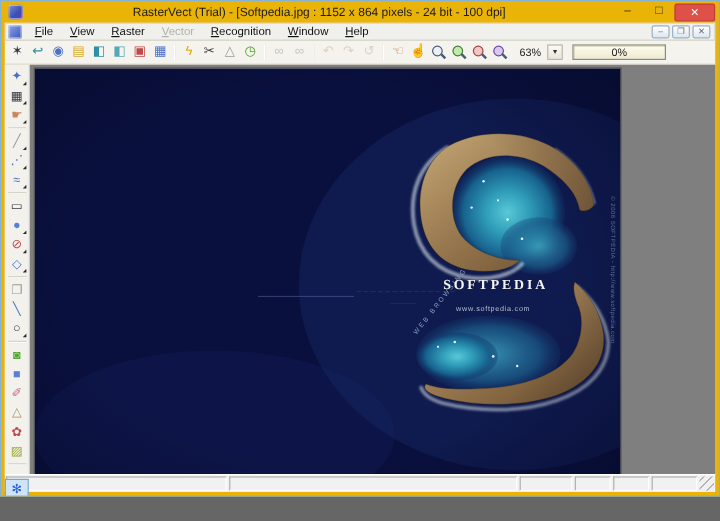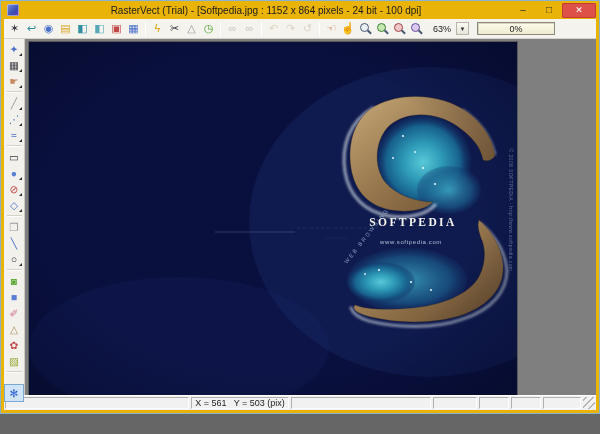--- a/index.html
+++ b/index.html
@@ -79,20 +79,35 @@
   <div class="titlebar">
     <span class="app-icon"></span>
     <span class="title-text">RasterVect (Trial) - [Softpedia.jpg : 1152 x 864 pixels - 24 bit - 100 dpi]</span>
     <span class="win-ctrls">
       <span class="wc">–</span>
       <span class="wc">□</span>
       <span class="wc close">✕</span>
     </span>
   </div>
 
+  <div class="menubar">
+    <span class="doc-icon"></span>
+    <span class="menu-item">File</span>
+    <span class="menu-item">View</span>
+    <span class="menu-item">Raster</span>
+    <span class="menu-item disabled">Vector</span>
+    <span class="menu-item">Recognition</span>
+    <span class="menu-item">Window</span>
+    <span class="menu-item">Help</span>
+    <span class="child-ctrls">
+      <span class="cc-btn">–</span>
+      <span class="cc-btn">❐</span>
+      <span class="cc-btn">✕</span>
+    </span>
+  </div>
 
   <div class="toolbar">
     <span class="tb-group">
         <span class="tool-btn">
           <span class="glyph c-dark">✶</span>
         </span>
         <span class="tool-btn">
           <span class="glyph c-teal">↩</span>
         </span>
         <span class="tool-btn">
@@ -334,21 +349,20 @@
           <text x="480" y="168" text-anchor="middle" transform="rotate(90 480 168)" font-size="5" letter-spacing="0.4" fill="#8094b8" opacity="0.8" font-family="Liberation Sans, sans-serif">© 2008 SOFTPEDIA - http://www.softpedia.com</text>
 
           <rect width="488" height="362" fill="url(#vig)"></rect>
         </svg>
       </div>
     </div>
   </div>
 
   <div class="statusbar">
     <span class="panel p1"></span>
-    <span class="panel p2">X = 561   Y = 503 (pix)</span>
     <span class="panel p3"></span>
     <span class="panel p4"></span>
     <span class="panel p5"></span>
     <span class="panel p6"></span>
     <span class="panel p7"></span>
     <span class="grip"></span>
   </div>
 
 </div>
 

